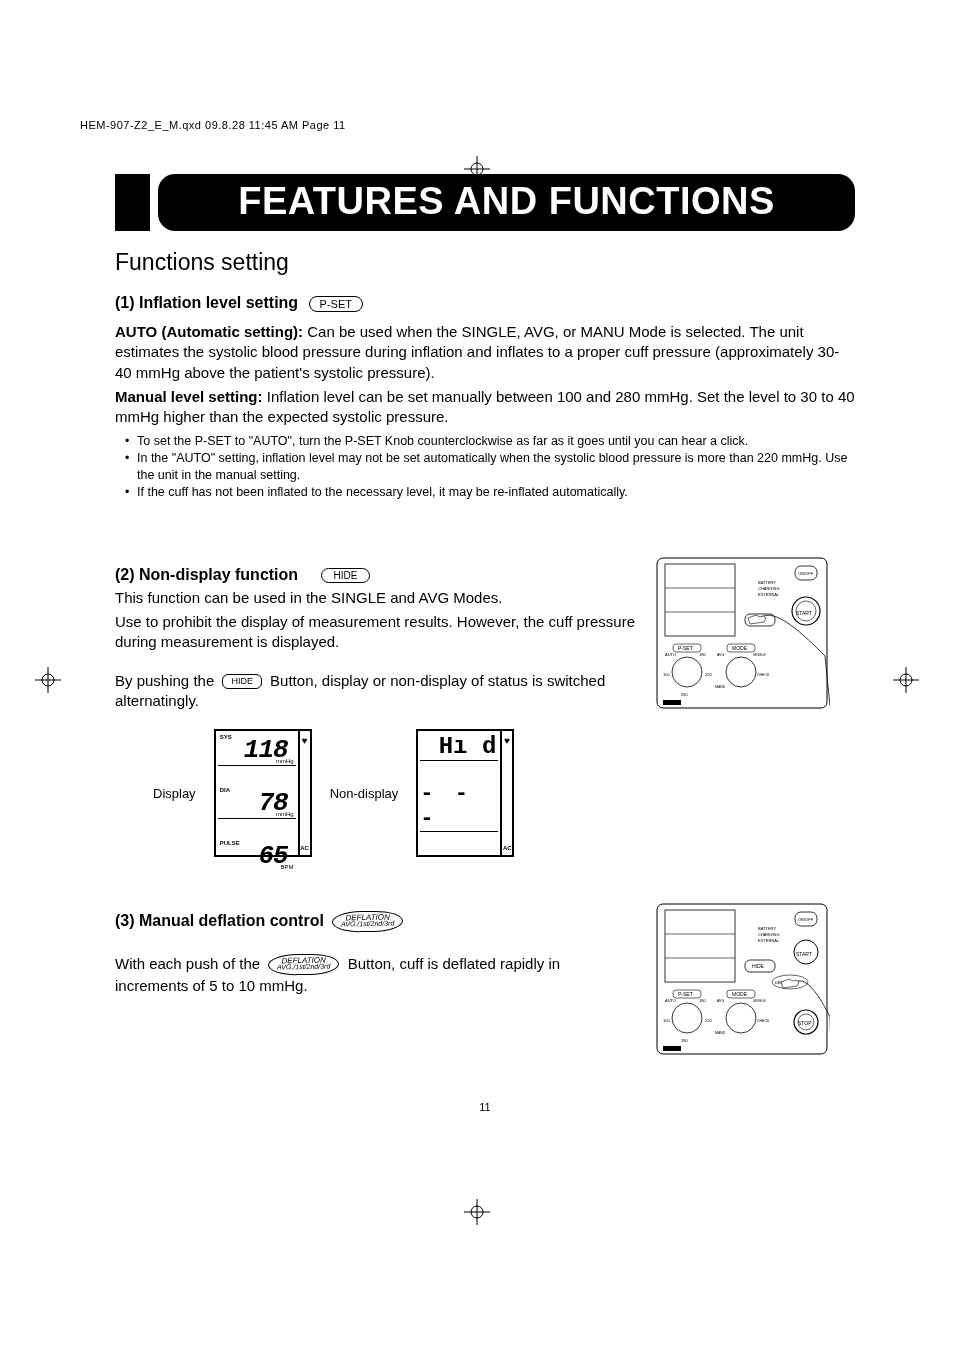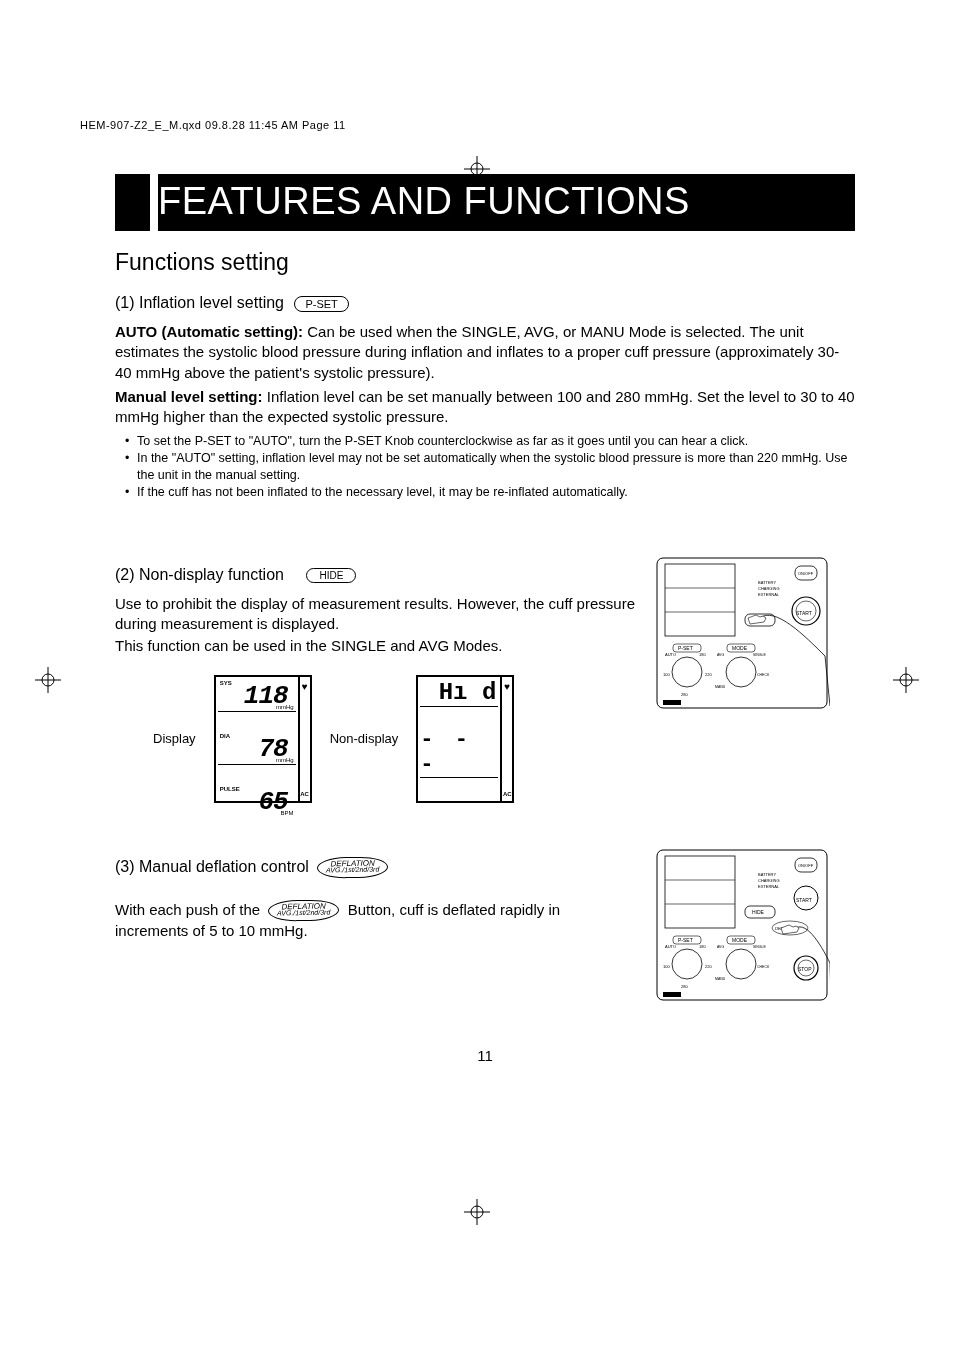--- a/index.html
+++ b/index.html
@@ -63,32 +63,34 @@
   .title-tab {
     width: 35px;
     background: #000;
     margin-right: 8px;
   }
   .title-main {
     flex: 1;
     background: #000;
     color: #fff;
     font-size: 38px;
-    font-weight: normal;
+    font-weight: bold;
+    text-align: center;
     padding: 6px 0 8px 0;
     letter-spacing: 0.5px;
+    border-radius: 17px;
   }
   .section-heading {
     font-size: 23px;
     font-weight: normal;
     margin: 16px 0 8px 0;
   }
   .sub-heading {
     font-size: 16px;
-    font-weight: normal;
+    font-weight: bold;
     margin: 10px 0 6px 0;
     display: inline-block;
   }
   .pill {
     display: inline-block;
     border: 1px solid #000;
     border-radius: 10px;
     padding: 1px 10px;
     font-size: 11px;
     vertical-align: middle;
@@ -243,21 +245,21 @@
   .dashes {
     font-family: 'Courier New', monospace;
     font-weight: bold;
     font-size: 22px;
     letter-spacing: 4px;
     margin-right: 6px;
   }
 
   .page-num {
     text-align: center;
-    font-size: 15px;
+    font-size: 11px;
     margin-top: 40px;
   }
 
   
   .device {
     width: 175px;
     height: 155px;
   }
 </style>
 </head>
@@ -331,23 +333,28 @@
       </div>
     </div>
 
     <div style="height:55px"></div>
 
     <div class="two-col">
       <div class="left-col">
         <span class="sub-heading">(2) Non-display function</span>
         <span class="pill-hide">HIDE</span>
 
+        <p class="body-text" style="margin-top:-2px">This function can be used in the SINGLE and AVG Modes.</p>
         <p class="body-text">Use to prohibit the display of measurement results. However, the cuff pressure during measurement is displayed.</p>
-        <p class="body-text" style="margin-top:-2px">This function can be used in the SINGLE and AVG Modes.</p>
-
+
+        <p class="body-text" style="margin-top:18px">
+          <span>By pushing the</span>
+          <span class="inline-btn">HIDE</span>
+          <span>Button, display or non-display of status is switched alternatingly.</span>
+        </p>
 
         <div class="display-row">
           <span class="display-label">Display</span>
 
           <div class="lcd-wrap">
             <div class="lcd">
               <div class="lcd-row">
                 <span class="lcd-tag">SYS</span>
                 <span class="lcd-num">118</span>
                 <span class="lcd-unit">mmHg</span>

